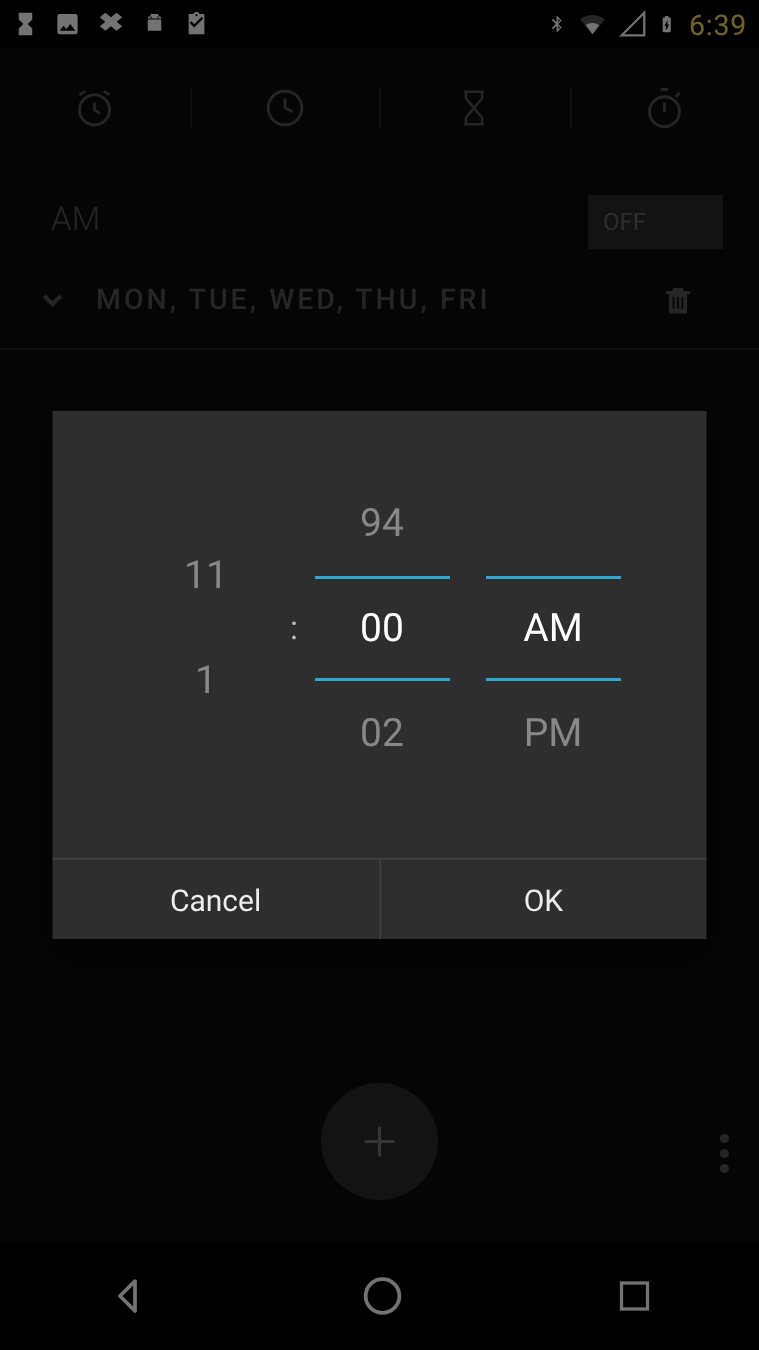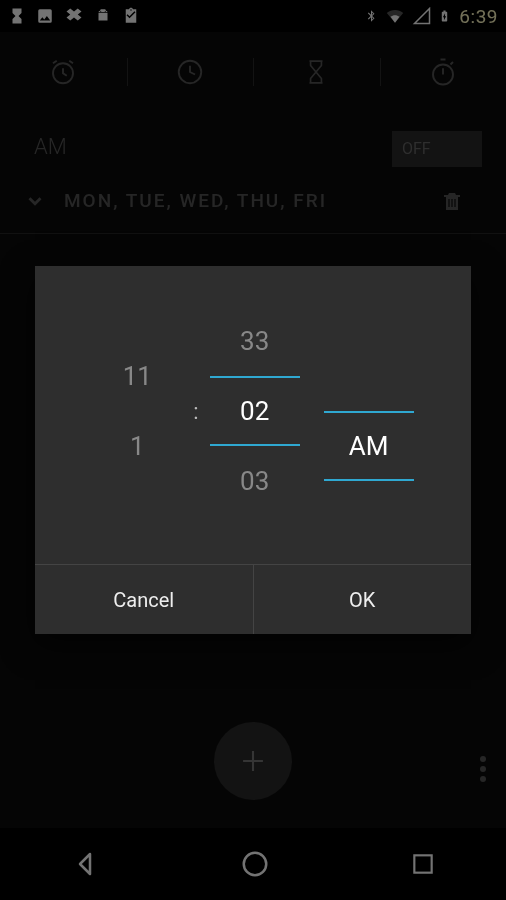--- a/index.html
+++ b/index.html
@@ -12,21 +12,21 @@
   position: relative;
   overflow: hidden;
 }
 .status-bar {
   height: 32px;
   display: flex;
   align-items: center;
   justify-content: space-between;
   padding: 0 8px;
   font-size: 18px;
-  color: #fef9c3;
+  color: #fde047;
 }
 .status-left { display: flex; gap: 10px; align-items: center; }
 .status-right { display: flex; gap: 6px; align-items: center; }
 .status-right .clock { font-size: 19px; letter-spacing: 0.5px; margin-left: 2px; }
 
 .app-content {
   background: #0d0d0d;
   height: 796px;
   position: relative;
   padding-top: 8px;
@@ -156,21 +156,21 @@
   display: flex; align-items: center; justify-content: center;
 }
 .colon {
   color: #bbb;
   font-size: 22px;
   margin: 0 6px;
 }
 .dialog-buttons {
   display: flex;
   border-top: 1px solid #444;
-  height: 70px;
+  height: 54px;
 }
 .dialog-btn {
   flex: 1;
   display: flex;
   align-items: center;
   justify-content: center;
   color: #eee;
   font-size: 20px;
 }
 .dialog-btn + .dialog-btn { border-left: 1px solid #444; text-align: center; }
@@ -319,27 +319,28 @@
 
 <div class="dialog-scrim">
   <div class="dialog">
     <div class="picker-area">
       <div class="col">
         <div class="above">11</div>
         <div class="below">1</div>
       </div>
       <div class="colon">:</div>
       <div class="col">
-        <div class="above">33</div>
-        <div class="current">02</div>
-        <div class="below">03</div>
+        <div class="above">94</div>
+        <div class="current">00</div>
+        <div class="below">02</div>
       </div>
       <div class="col" style="margin-left:14px">
         <div class="above"></div>
         <div class="current">AM</div>
+        <div class="below">PM</div>
       </div>
     </div>
     <div class="dialog-buttons">
       <div class="dialog-btn">Cancel</div>
       <div class="dialog-btn">OK</div>
     </div>
   </div>
 </div>
 
 </body></html>

